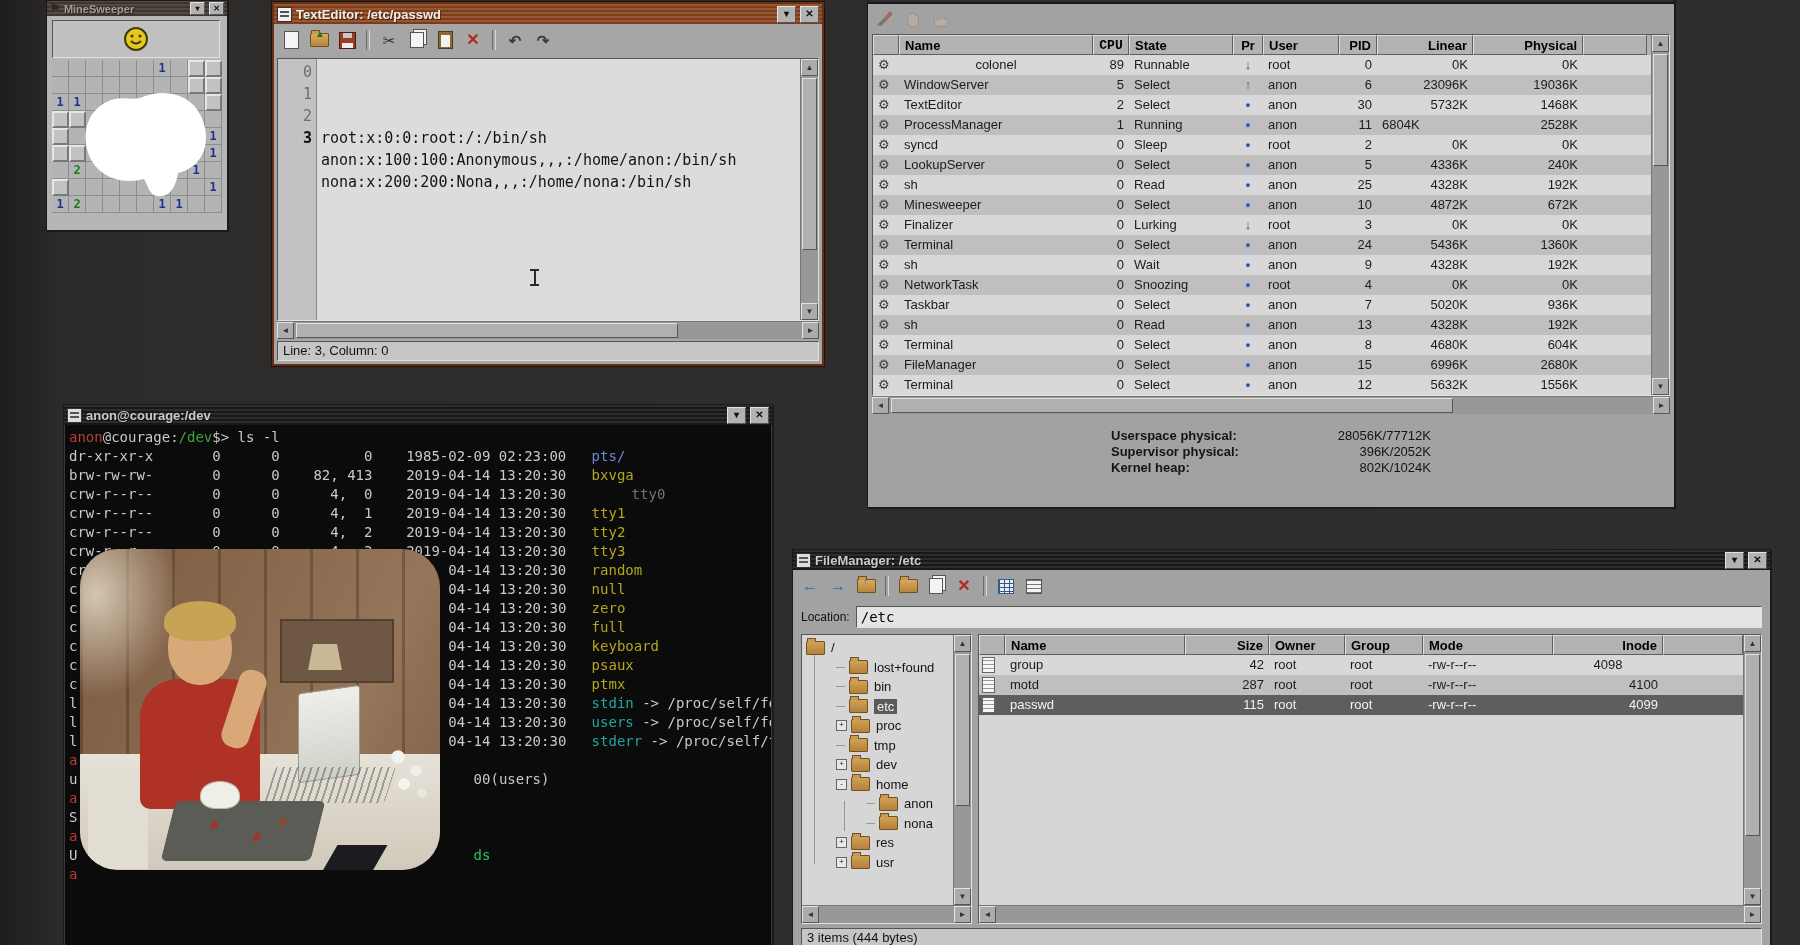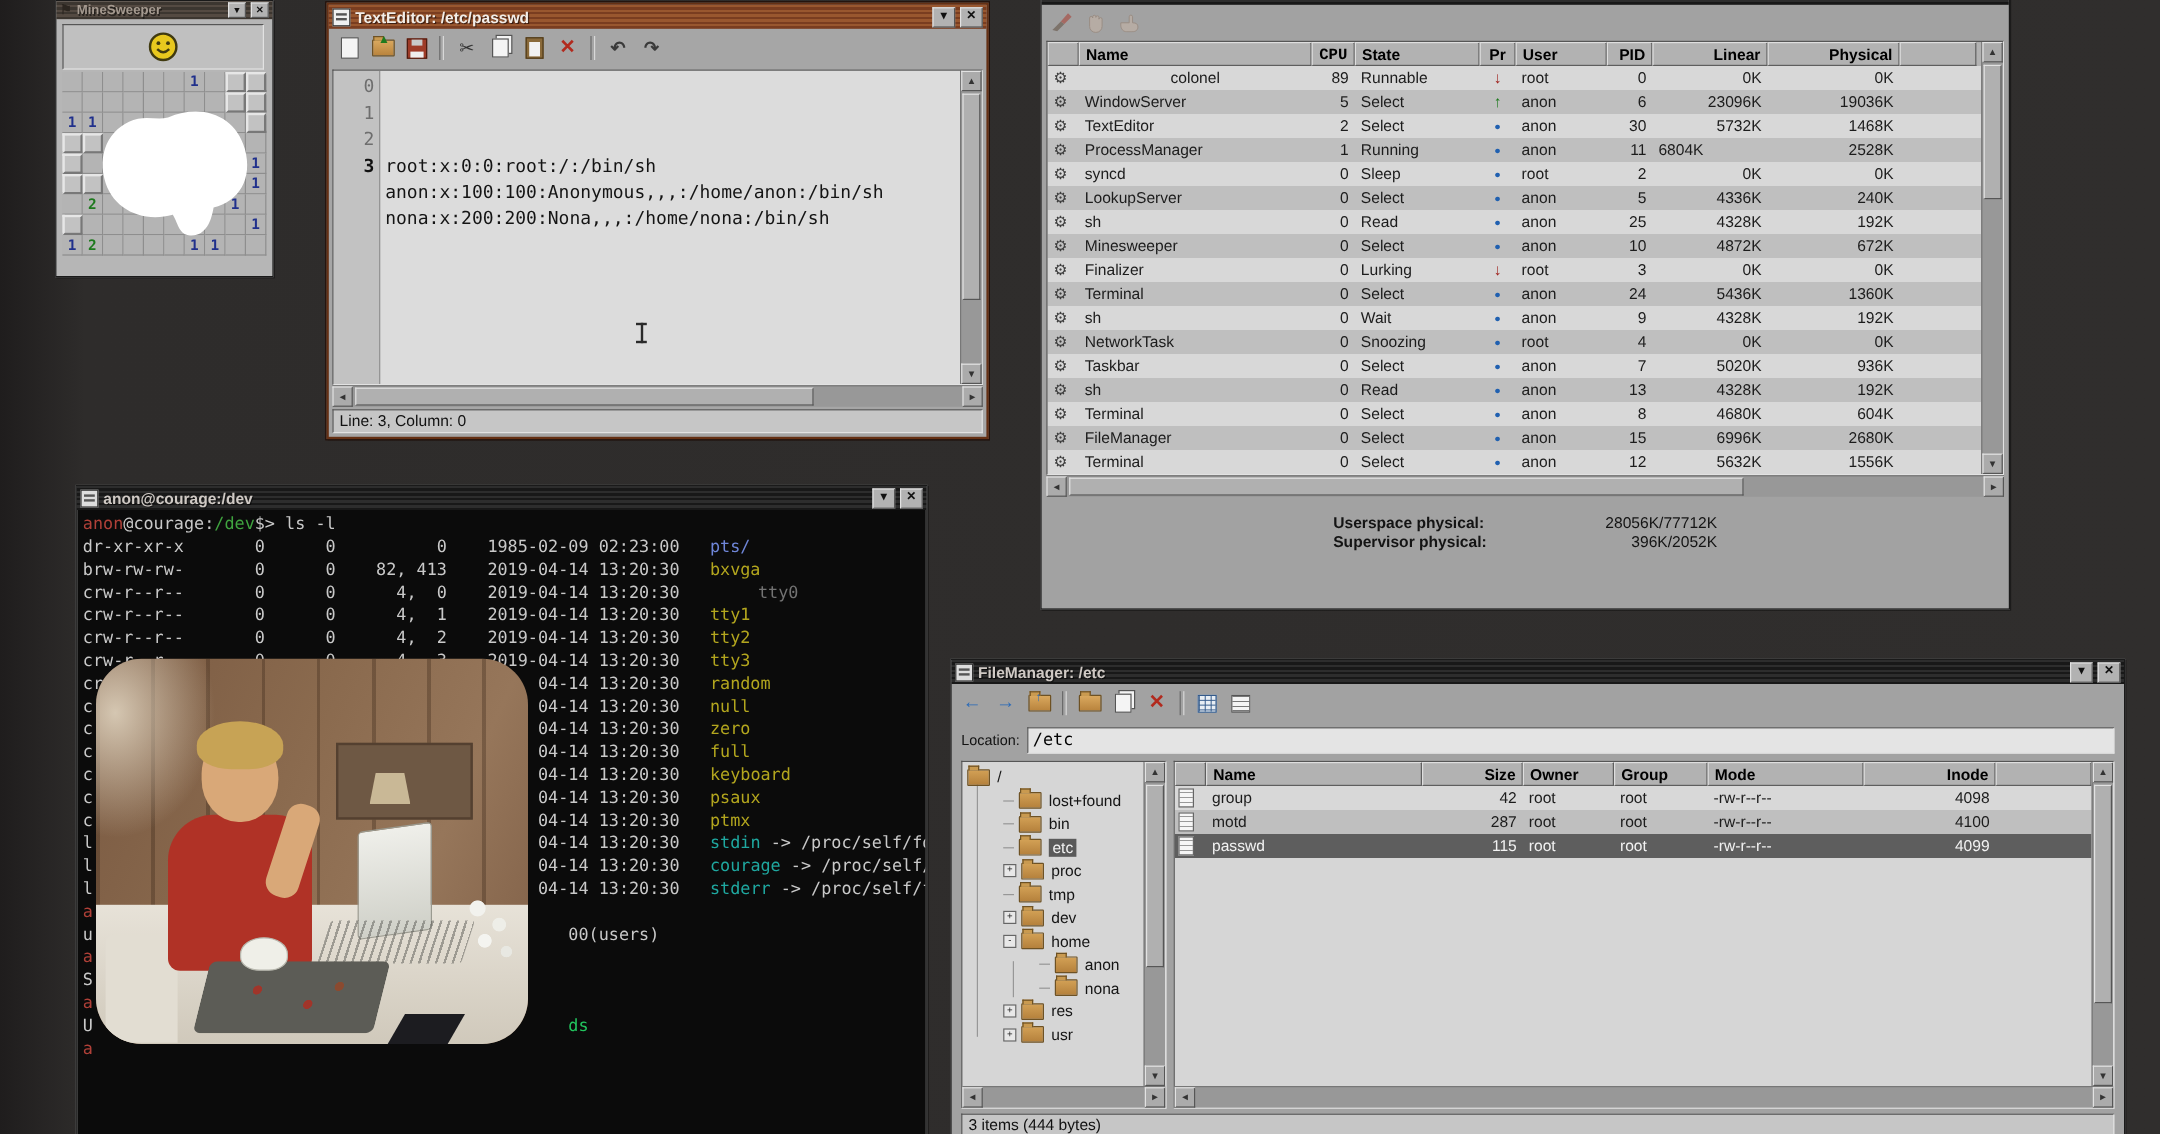--- a/index.html
+++ b/index.html
@@ -515,20 +515,21 @@
     </div>
   </div>
   <div class="hscroll" style="margin:0 4px;">
     <span class="sbtn bo">◄</span>
     <span class="thumbh bo" style="width:560px;margin-right:auto;margin-left:2px;"></span>
     <span class="sbtn bo">►</span>
   </div>
   <div id="pm-stats" style="flex:1;padding:14px 0 0 243px;font-size:13px;line-height:16px;color:#141414;">
       <div><span style="display: inline-block; width: 170px; font-weight: bold;">Userspace physical:</span><span style="display: inline-block; width: 150px; text-align: right;">28056K/77712K</span></div>
       <div><span style="display: inline-block; width: 170px; font-weight: bold;">Supervisor physical:</span><span style="display: inline-block; width: 150px; text-align: right;">396K/2052K</span></div>
+      <div><span style="display: inline-block; width: 170px; font-weight: bold;">Kernel heap:</span><span style="display: inline-block; width: 150px; text-align: right;">802K/1024K</span></div>
     </div>
 </div>
 
 <div class="win" style="left:63px;top:404px;width:708px;height:541px;background:#8e8e8e;display:flex;flex-direction:column;">
   <div class="titlebar tb-inactive">
     <span class="appico" style="background:#ddd;">
         <i class="l1"></i>
         <i class="l2"></i>
       </span>
     <span class="tb-title">anon@courage:/dev</span>
@@ -544,21 +545,21 @@
       <div class="term-line"><span style="color: rgb(201, 201, 201);">crw-r--r--       0      0      4,  2    2019-04-14 13:20:30   </span><span style="color: rgb(179, 166, 30);">tty2</span></div>
       <div class="term-line"><span style="color: rgb(201, 201, 201);">crw-r--r--       0      0      4,  3    2019-04-14 13:20:30   </span><span style="color: rgb(179, 166, 30);">tty3</span></div>
       <div class="term-line"><span style="color: rgb(201, 201, 201);">cr</span><span>                                           </span><span style="color: rgb(201, 201, 201);">04-14 13:20:30   </span><span style="color: rgb(179, 166, 30);">random</span></div>
       <div class="term-line"><span style="color: rgb(201, 201, 201);">c</span><span>                                            </span><span style="color: rgb(201, 201, 201);">04-14 13:20:30   </span><span style="color: rgb(179, 166, 30);">null</span></div>
       <div class="term-line"><span style="color: rgb(201, 201, 201);">c</span><span>                                            </span><span style="color: rgb(201, 201, 201);">04-14 13:20:30   </span><span style="color: rgb(179, 166, 30);">zero</span></div>
       <div class="term-line"><span style="color: rgb(201, 201, 201);">c</span><span>                                            </span><span style="color: rgb(201, 201, 201);">04-14 13:20:30   </span><span style="color: rgb(179, 166, 30);">full</span></div>
       <div class="term-line"><span style="color: rgb(201, 201, 201);">c</span><span>                                            </span><span style="color: rgb(201, 201, 201);">04-14 13:20:30   </span><span style="color: rgb(179, 166, 30);">keyboard</span></div>
       <div class="term-line"><span style="color: rgb(201, 201, 201);">c</span><span>                                            </span><span style="color: rgb(201, 201, 201);">04-14 13:20:30   </span><span style="color: rgb(179, 166, 30);">psaux</span></div>
       <div class="term-line"><span style="color: rgb(201, 201, 201);">c</span><span>                                            </span><span style="color: rgb(201, 201, 201);">04-14 13:20:30   </span><span style="color: rgb(179, 166, 30);">ptmx</span></div>
       <div class="term-line"><span style="color: rgb(201, 201, 201);">l</span><span>                                            </span><span style="color: rgb(201, 201, 201);">04-14 13:20:30   </span><span style="color: rgb(31, 168, 160);">stdin</span><span style="color: rgb(201, 201, 201);"> -&gt; /proc/self/fd/0</span></div>
-      <div class="term-line"><span style="color: rgb(201, 201, 201);">l</span><span>                                            </span><span style="color: rgb(201, 201, 201);">04-14 13:20:30   </span><span style="color: rgb(31, 168, 160);">courage</span><span style="color: rgb(201, 201, 201);"> -&gt; /proc/self/fd/1</span></div>
+      <div class="term-line"><span style="color: rgb(201, 201, 201);">l</span><span>                                            </span><span style="color: rgb(201, 201, 201);">04-14 13:20:30   </span><span style="color: rgb(31, 168, 160);">users</span><span style="color: rgb(201, 201, 201);"> -&gt; /proc/self/fd/1</span></div>
       <div class="term-line"><span style="color: rgb(201, 201, 201);">l</span><span>                                            </span><span style="color: rgb(201, 201, 201);">04-14 13:20:30   </span><span style="color: rgb(31, 168, 160);">stderr</span><span style="color: rgb(201, 201, 201);"> -&gt; /proc/self/fd/2</span></div>
       <div class="term-line"><span style="color: rgb(176, 64, 56);">a</span><span>                                               </span></div>
       <div class="term-line"><span style="color: rgb(201, 201, 201);">u</span><span>                                               </span><span style="color: rgb(201, 201, 201);">00(users)</span></div>
       <div class="term-line"><span style="color: rgb(176, 64, 56);">a</span><span>                                               </span></div>
       <div class="term-line"><span style="color: rgb(201, 201, 201);">S</span><span>                                               </span></div>
       <div class="term-line"><span style="color: rgb(176, 64, 56);">a</span><span>                                               </span></div>
       <div class="term-line"><span style="color: rgb(201, 201, 201);">U</span><span>                                               </span><span style="color: #22c55e;">ds</span></div>
       <div class="term-line"><span style="color: rgb(176, 64, 56);">a</span><span>                                               </span></div>
     </div>
 </div>
@@ -701,21 +702,21 @@
           <div id="fm-rows">
               <div class="trow row-a">
                 <div class="c" style="width: 26px; text-align: left; padding: 0px; display: flex;">
                   <span class="fpage"></span>
                 </div>
                 <div class="c" style="width: 180px; text-align: left;">group</div>
                 <div class="c" style="width: 84px; text-align: right;">42</div>
                 <div class="c" style="width: 76px; text-align: left;">root</div>
                 <div class="c" style="width: 78px; text-align: left;">root</div>
                 <div class="c" style="width: 130px; text-align: left;">-rw-r--r--</div>
-                <div class="c" style="width: 110px; text-align: right;">4098</div>
+                <div class="c" style="width: 110px; text-align: center;">4098</div>
                 <div class="c" style="width: 80px; text-align: left;"></div>
               </div>
               <div class="trow row-b">
                 <div class="c" style="width: 26px; text-align: left; padding: 0px; display: flex;">
                   <span class="fpage"></span>
                 </div>
                 <div class="c" style="width: 180px; text-align: left;">motd</div>
                 <div class="c" style="width: 84px; text-align: right;">287</div>
                 <div class="c" style="width: 76px; text-align: left;">root</div>
                 <div class="c" style="width: 78px; text-align: left;">root</div>

